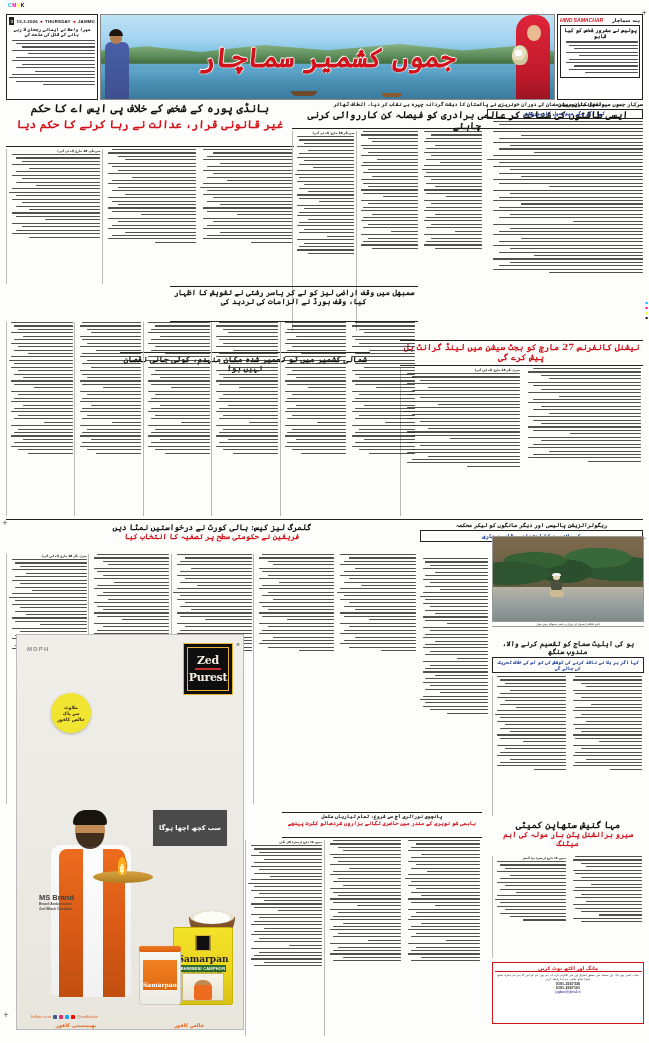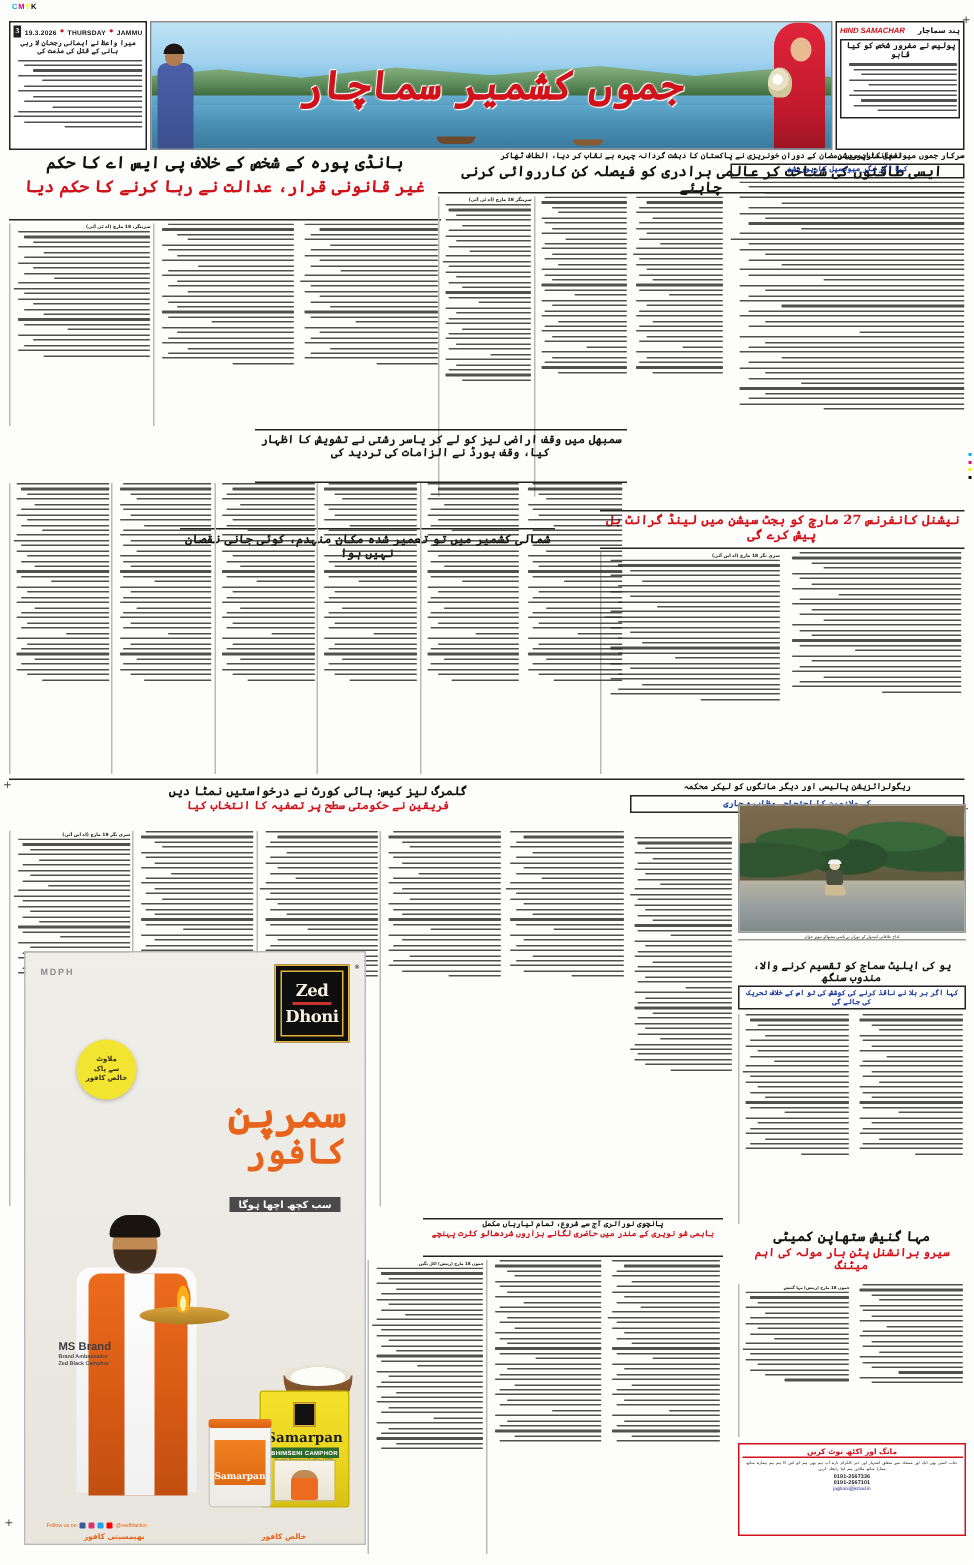--- a/index.html
+++ b/index.html
@@ -248,23 +248,23 @@
   }
   .ad-title .l1 {
     font-family: "DejaVu Serif", serif; font-size: 27px; font-weight: bold;
     color: #e8641c; line-height: 0.95; letter-spacing: -1px;
   }
   .ad-title .l2 {
     font-family: "DejaVu Serif", serif; font-size: 23px; font-weight: bold;
     color: #e8641c; line-height: 1.05; letter-spacing: -1px;
   }
   .ad-tag {
-    position: absolute; top: 163px; right: 16px;
+    position: absolute; top: 175px; right: 16px;
     background: #4a4a4a; color: #fff; font-size: 6.5px; font-weight: bold;
-    padding: 1px 6px; direction: rtl;
+    padding: 14px 6px; direction: rtl;
   }
   .ad-bowl {
     position: absolute; bottom: 88px; right: 8px; width: 46px; height: 24px;
     background: linear-gradient(180deg,#8a5a32 0%, #6d441f 100%);
     border-radius: 0 0 24px 24px;
   }
   .ad-bowl::before {
     content:""; position: absolute; top: -7px; left: 1px; right: 1px; height: 14px;
     background: radial-gradient(ellipse at 50% 60%, #fdfdf8 0 58%, #e7e3d4 59% 100%);
     border-radius: 50%;
@@ -1621,35 +1621,31 @@
   </div>
 
   <div class="ad" style="top:634px; left:16px; width:228px; height:396px;">
 
     <div class="ad-mdph">MDPH</div>
 
     <div class="ad-logo">
       <div class="ad-logo-inner">
         <span class="zb-zed">Zed</span>
         <span class="zb-bar"></span>
-        <span class="zb-black">Dhoni</span>
+        <span class="zb-black">Purest</span>
       </div>
     </div>
     <div class="ad-reg">®</div>
 
     <div class="ad-badge">
       <span>ملاوٹ</span>
       <span>سے پاک</span>
       <span>خالص کافور</span>
     </div>
 
-    <div class="ad-title">
-      <div class="l1">سمرپن</div>
-      <div class="l2">کافور</div>
-    </div>
 
     <div class="ad-tag">سب کچھ اچھا ہوگا</div>
 
     <div class="ad-bowl"></div>
 
     <div class="ad-model">
       <div class="am-shirt"></div>
       <div class="am-vest"></div>
       <div class="am-head"></div>
       <div class="am-hair"></div>

